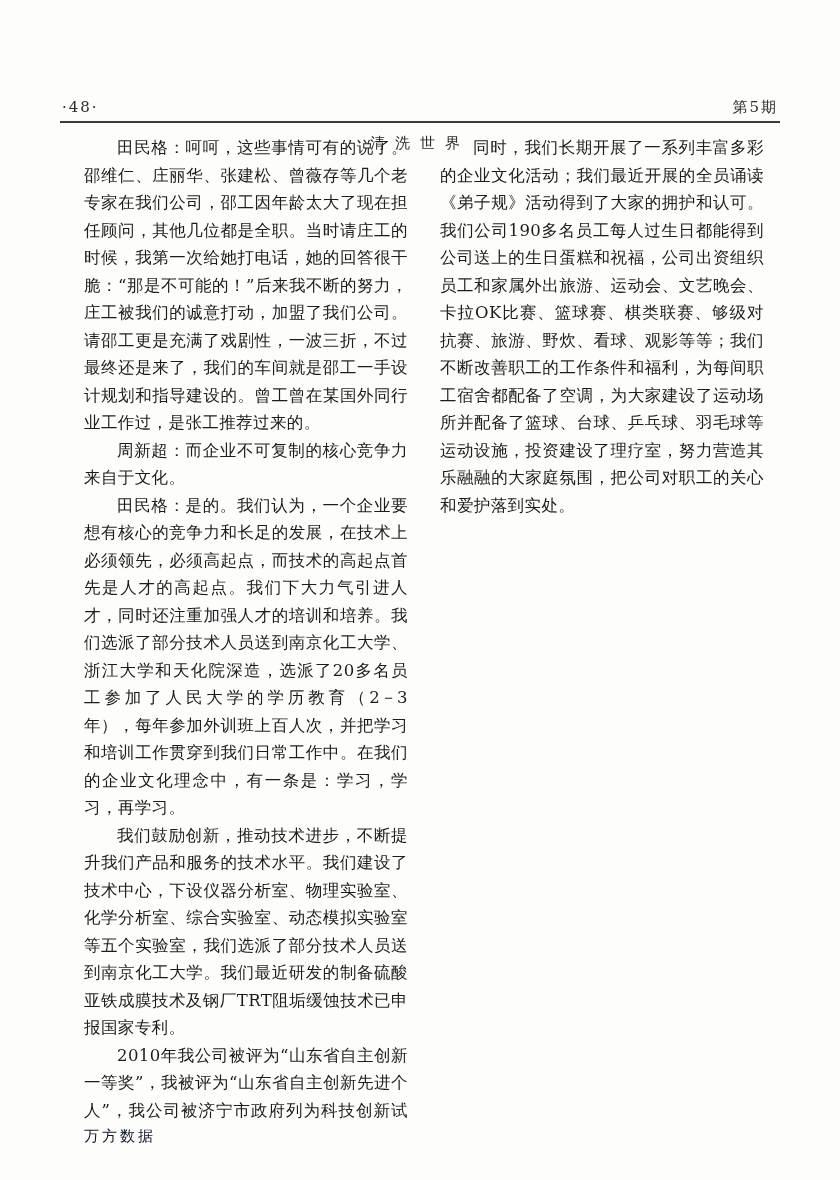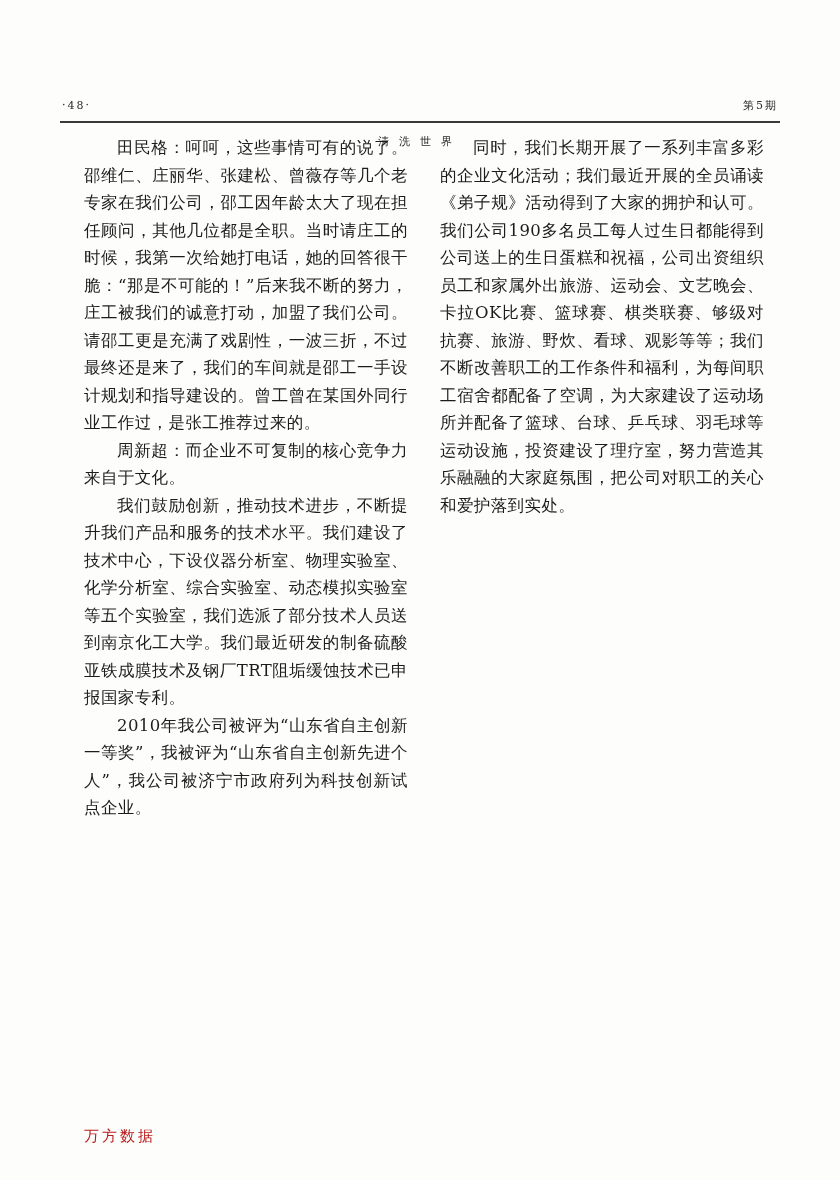--- a/index.html
+++ b/index.html
@@ -18,21 +18,21 @@
     overflow: hidden;
   }
   .running-head {
     position: absolute;
     top: 98px;
     left: 62px;
     right: 62px;
     display: flex;
     justify-content: space-between;
     align-items: baseline;
-    font-size: 11px;
+    font-size: 15px;
     color: #2a2a2a;
     letter-spacing: 2px;
   }
   .running-head .journal-title {
     letter-spacing: 10px;
     position: absolute;
     left: 50%;
     transform: translateX(-50%);
     margin-top: 36px;
   }
@@ -63,41 +63,42 @@
     letter-spacing: 0.4px;
     overflow: hidden;
   }
   .col p.para { margin: 0; text-indent: 0; }
   .col p.para.indent { text-indent: 2em; }
   .watermark {
     position: absolute;
     left: 84px;
     bottom: 34px;
     font-size: 15px;
-    color: #b91c1c;
+    color: #0f172a;
     letter-spacing: 3px;
   }
 </style>
 </head>
 <body>
 
 <div class="page">
 
   <header class="running-head">
     <span>·48·</span>
     <span class="journal-title">清洗世界</span>
     <span>第5期</span>
   </header>
 
   <div class="head-rule"></div>
 
   <main class="columns">
     <div class="col" id="col-left">
         <p class="para indent">田民格：呵呵，这些事情可有的说了。邵维仁、庄丽华、张建松、曾薇存等几个老专家在我们公司，邵工因年龄太大了现在担任顾问，其他几位都是全职。当时请庄工的时候，我第一次给她打电话，她的回答很干脆：“那是不可能的！”后来我不断的努力，庄工被我们的诚意打动，加盟了我们公司。请邵工更是充满了戏剧性，一波三折，不过最终还是来了，我们的车间就是邵工一手设计规划和指导建设的。曾工曾在某国外同行业工作过，是张工推荐过来的。</p>
         <p class="para indent">周新超：而企业不可复制的核心竞争力来自于文化。</p>
+        <p class="para indent">田民格：是的。我们认为，一个企业要想有核心的竞争力和长足的发展，在技术上必须领先，必须高起点，而技术的高起点首先是人才的高起点。我们下大力气引进人才，同时还注重加强人才的培训和培养。我们选派了部分技术人员送到南京化工大学、浙江大学和天化院深造，选派了20多名员工参加了人民大学的学历教育（2－3年），每年参加外训班上百人次，并把学习和培训工作贯穿到我们日常工作中。在我们的企业文化理念中，有一条是：学习，学习，再学习。</p>
         <p class="para indent">我们鼓励创新，推动技术进步，不断提升我们产品和服务的技术水平。我们建设了技术中心，下设仪器分析室、物理实验室、化学分析室、综合实验室、动态模拟实验室等五个实验室，我们选派了部分技术人员送到南京化工大学。我们最近研发的制备硫酸亚铁成膜技术及钢厂TRT阻垢缓蚀技术已申报国家专利。</p>
         <p class="para indent">2010年我公司被评为“山东省自主创新一等奖”，我被评为“山东省自主创新先进个人”，我公司被济宁市政府列为科技创新试点企业。</p>
       </div>
     <div class="col" id="col-right">
         <p class="para indent">同时，我们长期开展了一系列丰富多彩的企业文化活动；我们最近开展的全员诵读《弟子规》活动得到了大家的拥护和认可。我们公司190多名员工每人过生日都能得到公司送上的生日蛋糕和祝福，公司出资组织员工和家属外出旅游、运动会、文艺晚会、卡拉OK比赛、篮球赛、棋类联赛、够级对抗赛、旅游、野炊、看球、观影等等；我们不断改善职工的工作条件和福利，为每间职工宿舍都配备了空调，为大家建设了运动场所并配备了篮球、台球、乒乓球、羽毛球等运动设施，投资建设了理疗室，努力营造其乐融融的大家庭氛围，把公司对职工的关心和爱护落到实处。</p>
       </div>
   </main>
 
   <div class="watermark">万方数据</div>
 

